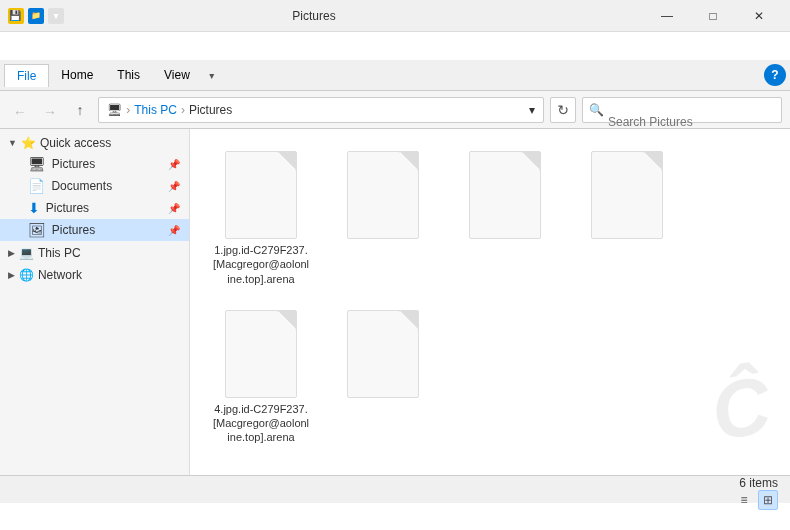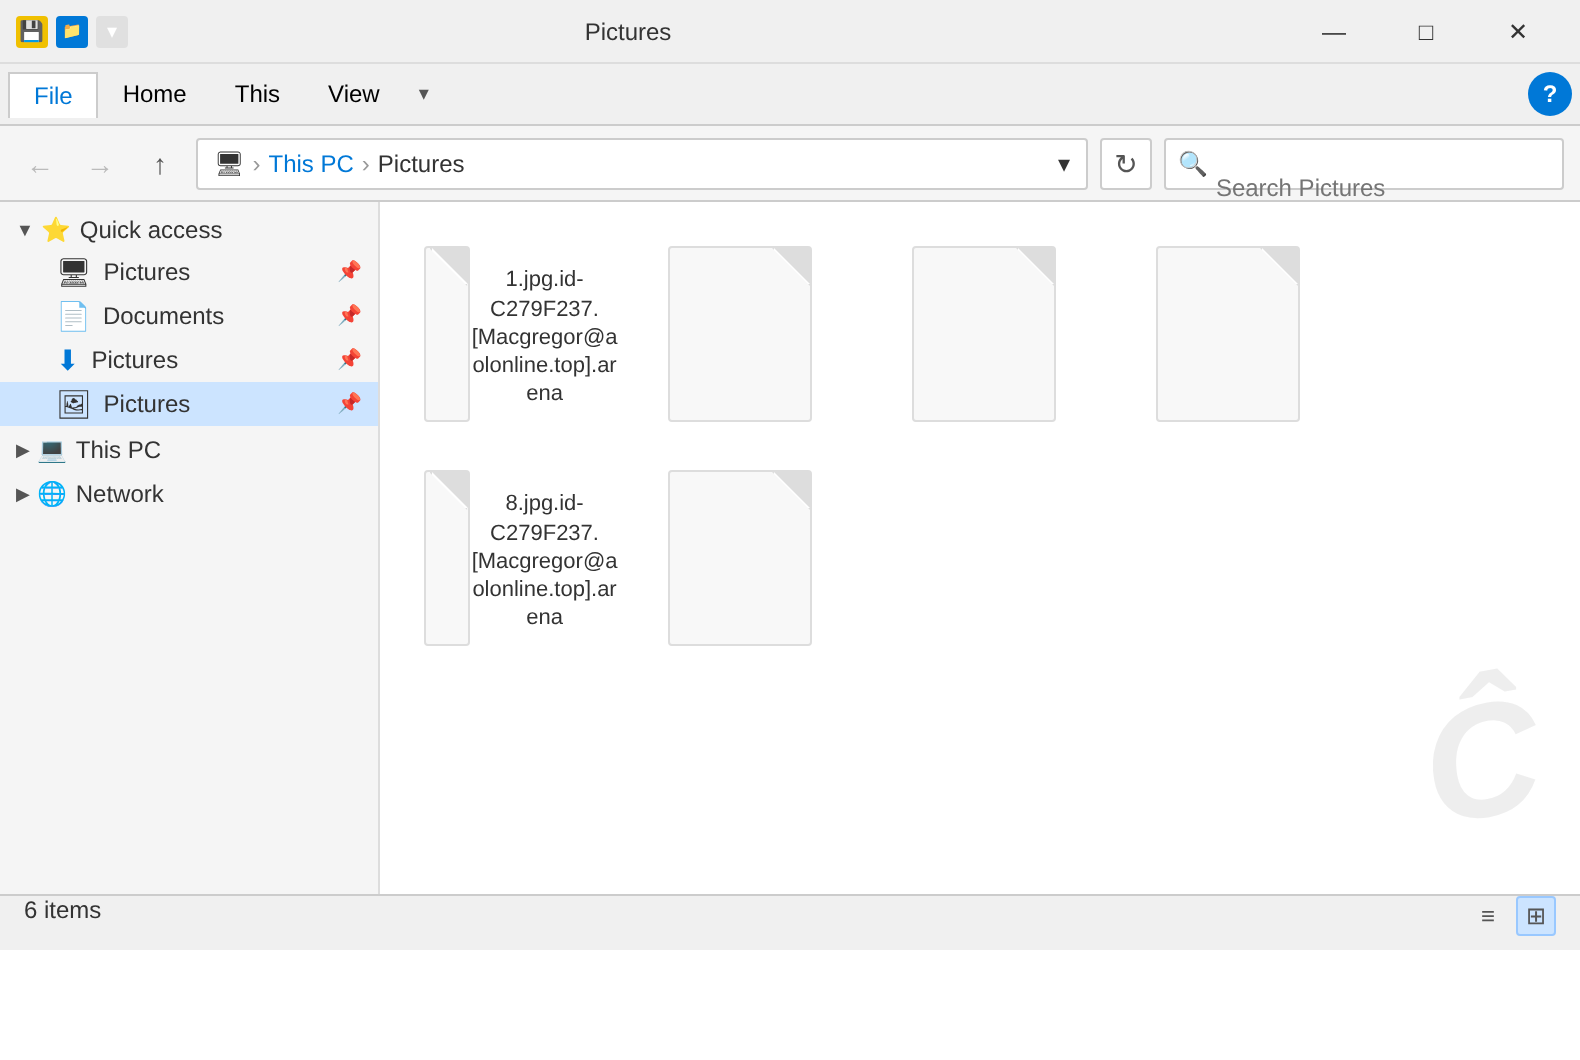--- a/index.html
+++ b/index.html
@@ -25,20 +25,21 @@
     
     .ribbon {
       background: #f0f0f0;
       border-bottom: 1px solid #ccc;
     }
     .ribbon-tabs {
       display: flex;
       align-items: center;
       height: 30px;
       padding: 0 4px;
+      margin-top: 28px;
     }
     .ribbon-tab {
       padding: 4px 12px;
       font-size: 12px;
       cursor: pointer;
       border: none;
       background: none;
     }
     .ribbon-tab.active {
       background: #fff;
@@ -162,21 +163,21 @@
       color: rgba(200,200,200,0.3);
       font-weight: bold;
       font-style: italic;
       user-select: none;
       z-index: 0;
       transform: rotate(-10deg);
     }
     .file-item {
       width: 110px;
       display: flex;
-      flex-direction: row;
+      flex-direction: column;
       align-items: center;
       cursor: pointer;
       padding: 6px;
       border-radius: 2px;
       position: relative;
       z-index: 1;
     }
     .file-icon {
       width: 72px;
       height: 88px;
@@ -217,24 +218,25 @@
       word-break: break-word;
       line-height: 1.3;
     }
 
     
     .status-bar {
       height: 28px;
       background: #f0f0f0;
       border-top: 1px solid #ccc;
       display: flex;
-      align-items: flex-start;
+      align-items: flex-end;
       padding: 0 12px;
       font-size: 12px;
       color: #333;
+      flex-direction: column;
     }
     .status-right {
       margin-left: auto;
       display: flex;
       gap: 4px;
     }
     .view-btn {
       width: 20px; height: 20px;
       display: flex; align-items: center; justify-content: center;
       cursor: pointer; font-size: 12px; color: #555;
@@ -364,21 +366,21 @@
         <div class="file-icon"></div>
       </div>
       <div class="file-item">
         <div class="file-icon"></div>
       </div>
       <div class="file-item">
         <div class="file-icon"></div>
       </div>
       <div class="file-item">
         <div class="file-icon"></div>
-        <div class="file-name">8.jpg.id-C279F237.[Macgregor@aolonline.top].arena</div>
+        <div class="file-name">4.jpg.id-C279F237.[Macgregor@aolonline.top].arena</div>
       </div>
       <div class="file-item">
         <div class="file-icon"></div>
       </div>
     </div>
 
 </div>
 
 <div class="status-bar">
   <span>6 items</span>

